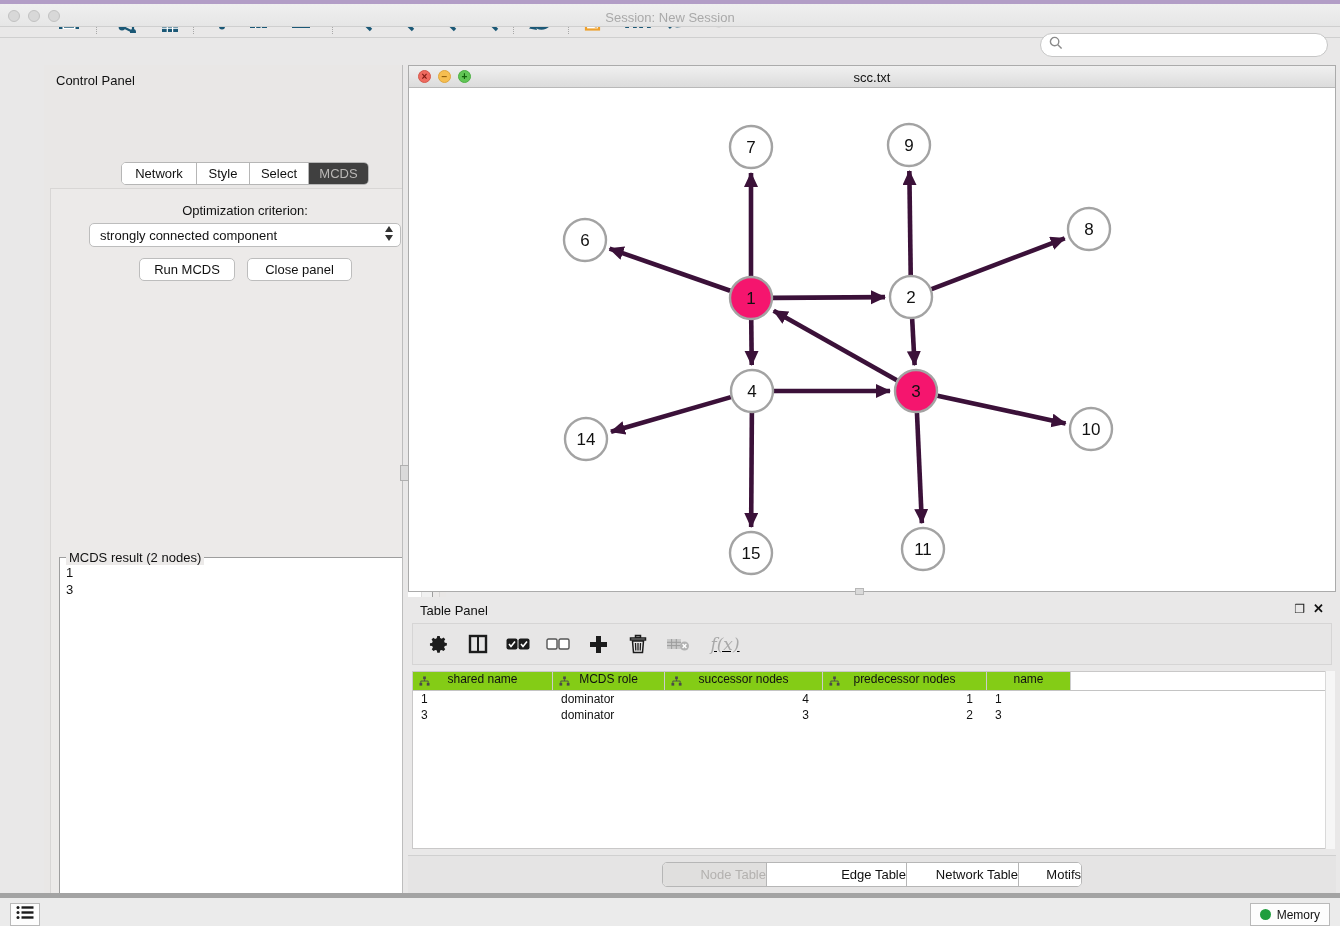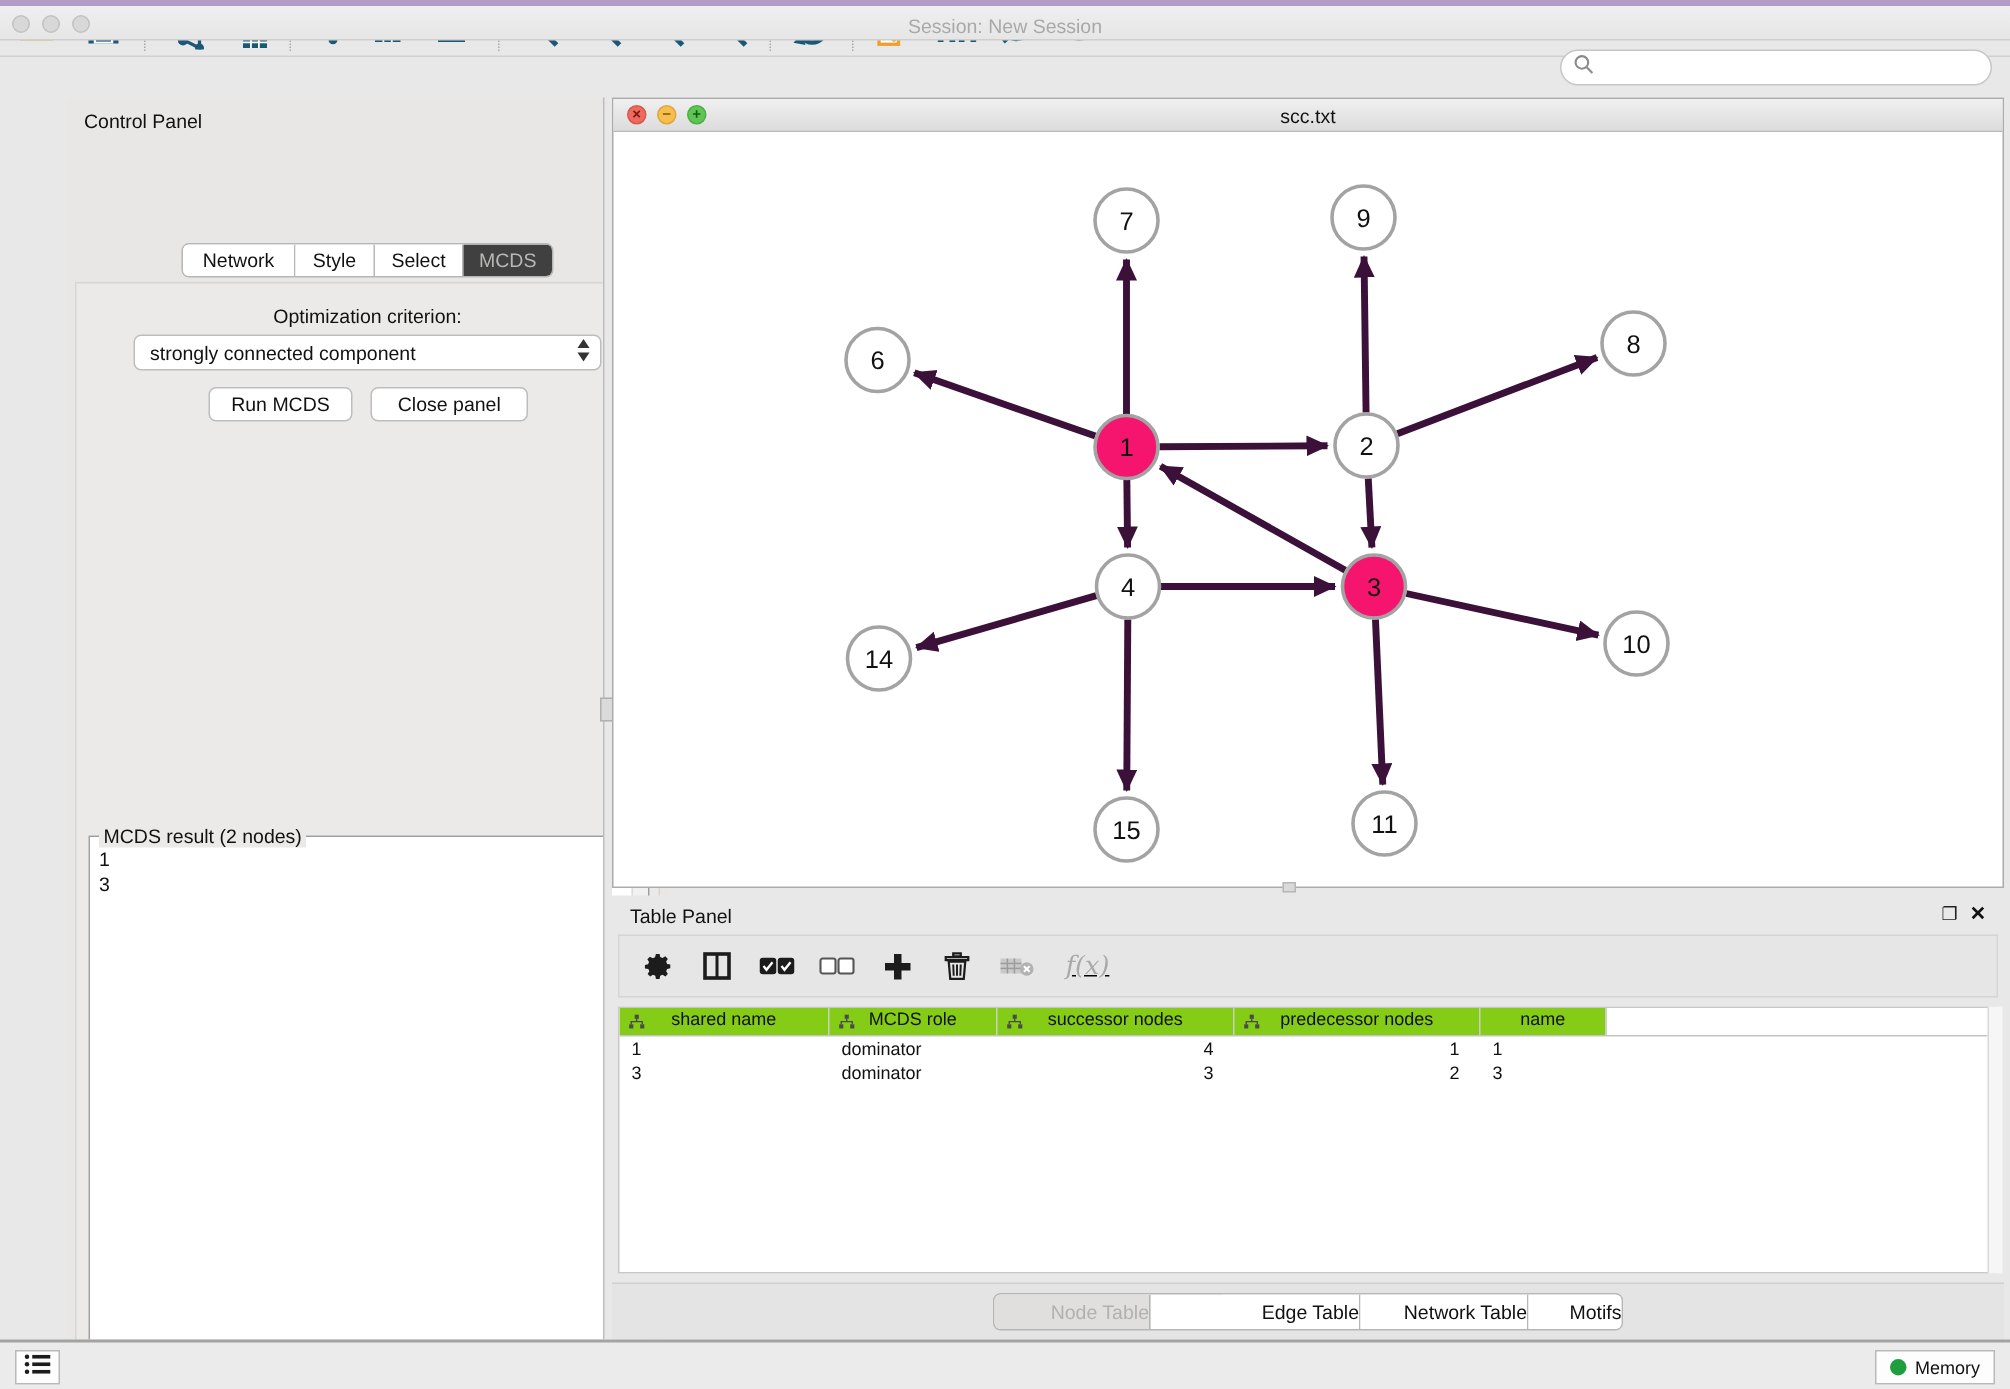--- a/index.html
+++ b/index.html
@@ -70,21 +70,21 @@
   .th .sorticon { position:absolute; left:6px; top:4px; }
   .tr { display:flex; height:16px; }
   .td { font-size:12px; color:#111; padding:1px 6px 0 8px; white-space:nowrap; overflow:hidden; }
   .td.right { text-align:right; padding-right:14px; }
   #tp-scroll { position:absolute; right:1px; top:74px; width:10px; height:178px; background:#f6f6f6; border-left:1px solid #d9d9d9; }
   #tp-tabstrip { left:0; top:258px; width:928px; height:38px; background:#e5e4e4; border-top:1px solid #d0d0d0; display:flex; align-items:center; justify-content:center; }
   #tp-tabs .seg { padding:4px 0;text-align:right; }
   .seg.selected-gray { background:#e0dfde; color:#b3b1af; }
 
   
-  #status-bar { left:0; top:893px; width:1340px; height:33px; background:#ebebeb; border-top:2px solid #a3a3a3; }
+  #status-bar { left:0; top:893px; width:1340px; height:33px; background:#ebebeb; border-top:5px solid #a3a3a3; }
   #task-btn { left:10px; top:5px; width:30px; height:23px; background:#fdfdfd; border:1px solid #b9b9b9; display:flex; align-items:center; justify-content:center; }
   #memory-btn { right:10px; top:5px; height:23px; background:#fdfdfd; border:1px solid #b9b9b9; display:flex; align-items:center; padding:0 9px; gap:6px; font-size:12px; color:#111; }
   #memory-dot { width:11px; height:11px; border-radius:50%; background:#1f9e3d; }
 </style>
 </head>
 <body>
 
 <div id="app">
   <div id="top-strip" class="abs"></div>
 

